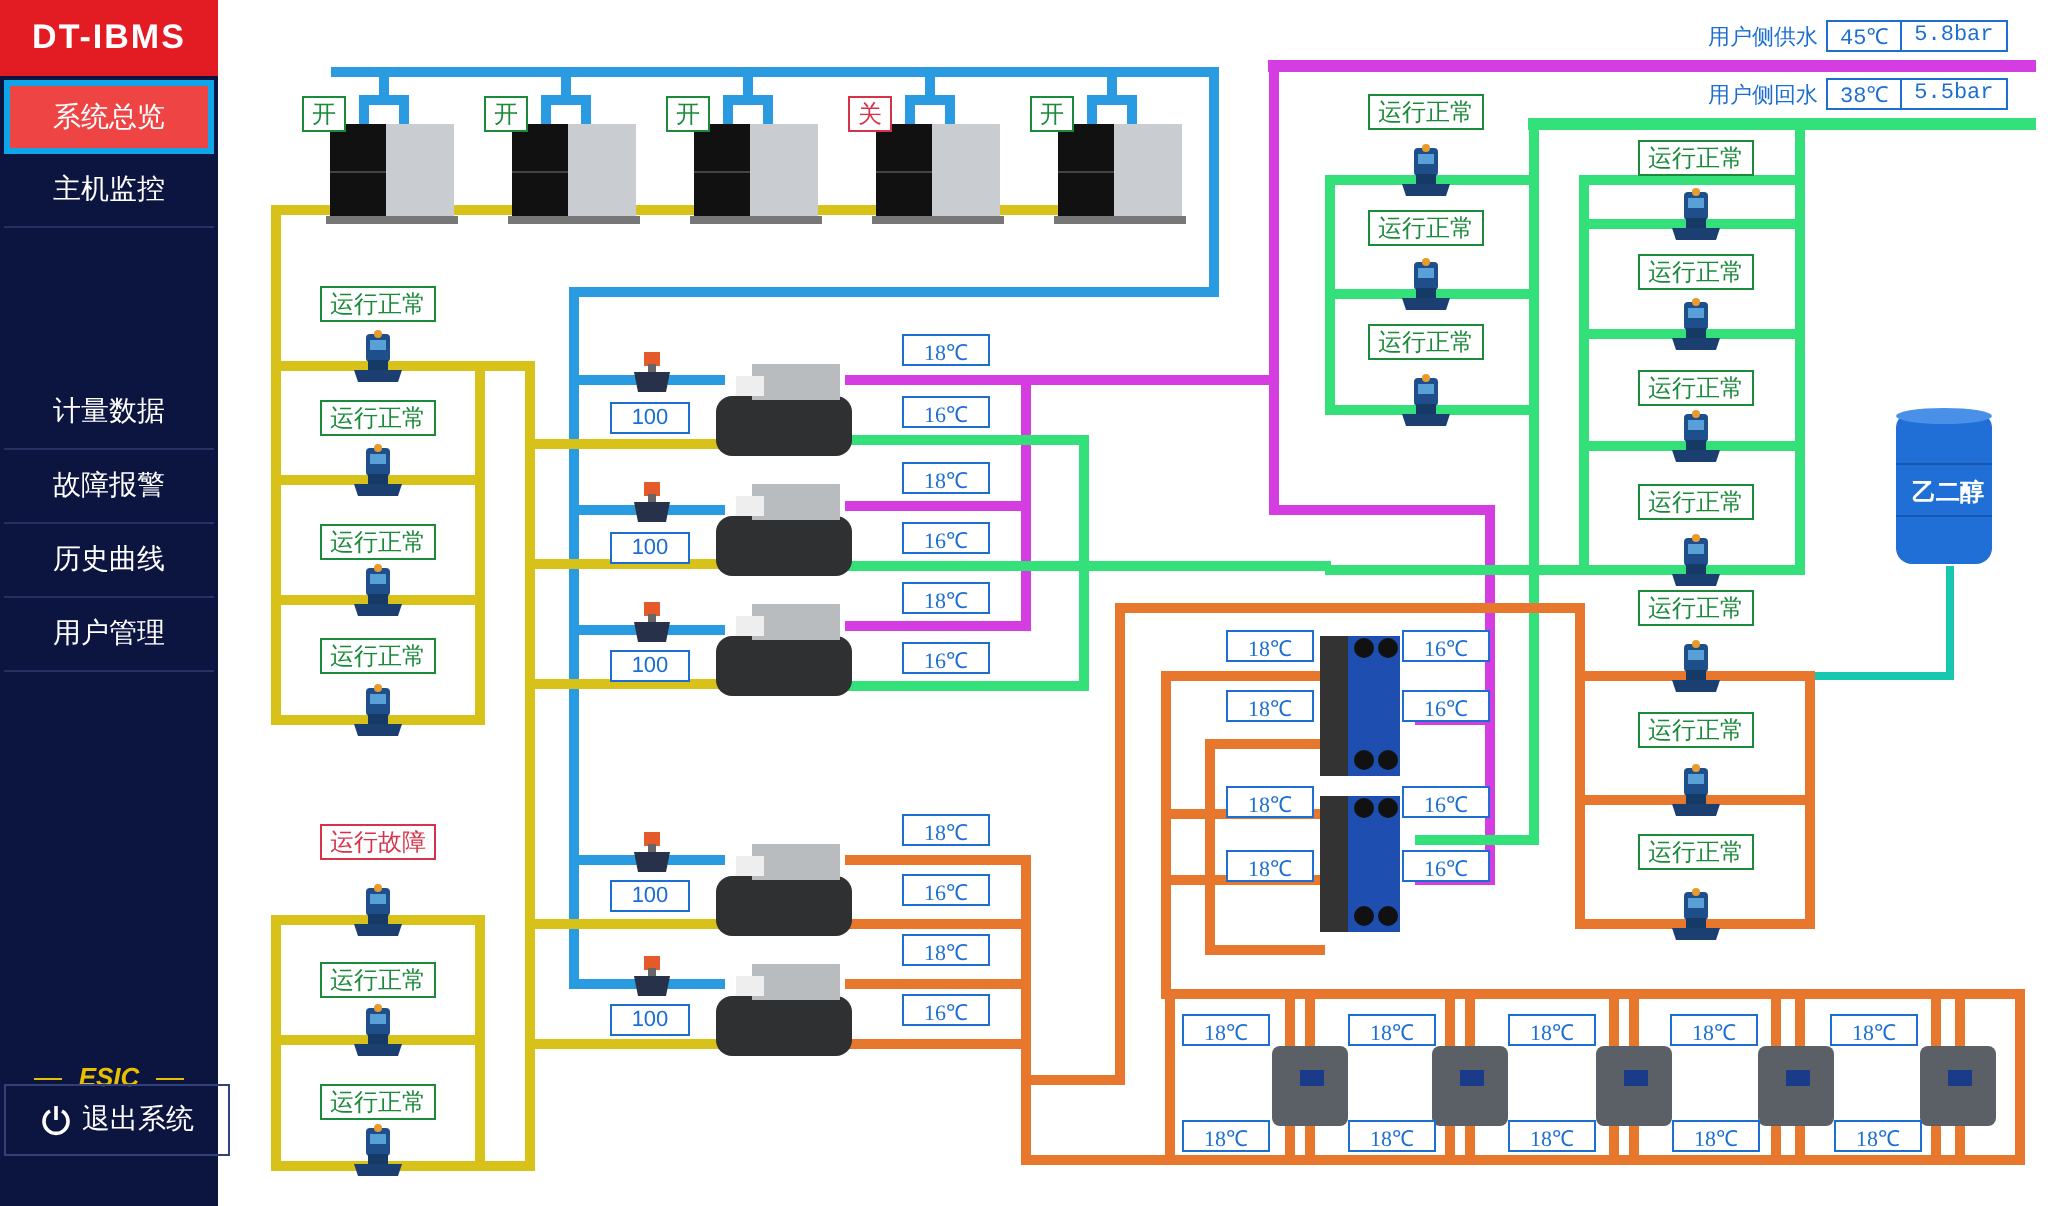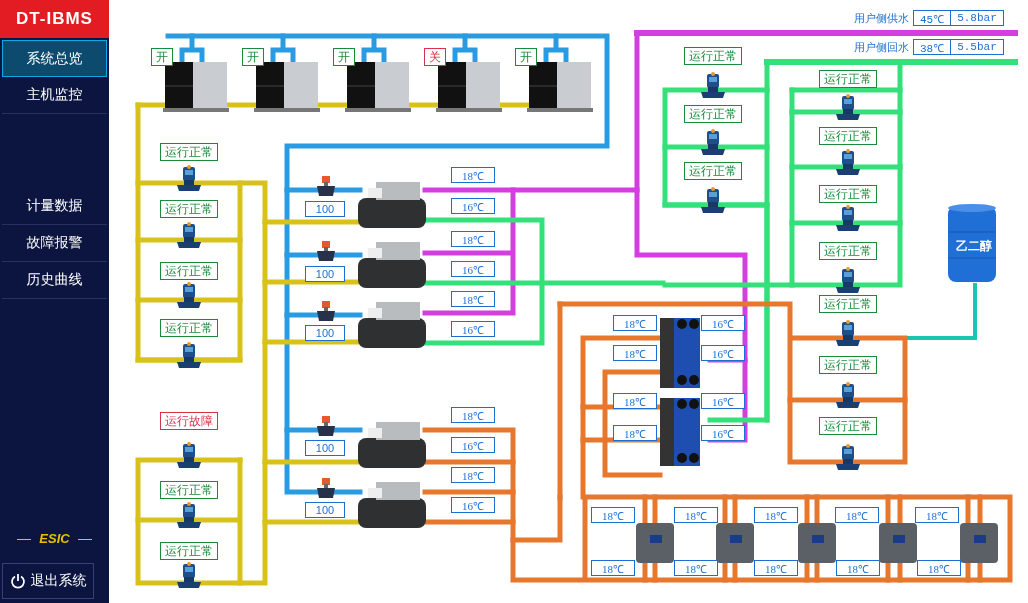--- a/index.html
+++ b/index.html
@@ -1,23 +1,23 @@
 <!DOCTYPE html>
 <html><head>
 <meta charset="utf-8">
 <style>
 *{margin:0;padding:0;box-sizing:border-box}
 body{width:1028px;height:603px;background:#fff;font-family:"DejaVu Sans",sans-serif;position:relative;overflow:hidden}
 #sidebar{position:absolute;left:0;top:0;width:109px;height:603px;background:#0c1540}
 #logo{height:38px;background:#e31c23;color:#fff;font-family:"Liberation Sans",sans-serif;font-weight:bold;font-size:17px;letter-spacing:1px;display:flex;align-items:center;justify-content:center}
 .nav{position:absolute;left:2px;width:105px;height:37px;border-bottom:1px solid #253063;color:#fff;font-size:14px;display:flex;align-items:center;justify-content:center;cursor:pointer}
-.nav.active{background:#0c4a6e;border:1px solid #0ea5e9}
+.nav.active{background:#ef4444;border:3px solid #0ea5e9}
 #esic{position:absolute;left:0;top:531px;width:109px;text-align:center;color:#e8c000;font-style:italic;font-weight:bold;font-size:13px;font-family:"Liberation Sans",sans-serif}
 #esic span.dash{display:inline-block;width:14px;height:1px;background:#e8c000;vertical-align:middle;margin:0 8px}
-#logout{position:absolute;left:2px;top:563px;width:92px;height:36px;border:1px solid #33407a;color:#fff;font-size:14px;display:flex;align-items:center;justify-content:center;gap:5px;cursor:pointer}
+#logout{position:absolute;left:2px;top:542px;width:113px;height:36px;border:1px solid #33407a;color:#fff;font-size:14px;display:flex;align-items:center;justify-content:center;gap:5px;cursor:pointer}
 #canvas{position:absolute;left:110px;top:0;width:918px;height:603px}
 .lbl{position:absolute;font-size:12px;display:flex;align-items:center;justify-content:center;background:#fff;white-space:nowrap}
 .st{border:1px solid #1b8a3a;color:#1b8a3a;height:18px;padding:0 4px}
 .st.bad{border-color:#d6334a;color:#d6334a}
 .sw{border:1px solid #1b8a3a;color:#1b8a3a;width:22px;height:18px}
 .sw.off{border-color:#d6334a;color:#d6334a}
 .tp{border:1px solid #1c6fd1;color:#1c6fd1;width:44px;height:16px;font-size:11px;font-family:Liberation Serif, serif}
 .vv{border:1px solid #1c6fd1;color:#1c6fd1;width:40px;height:16px;font-size:11px;font-family:Liberation Sans, sans-serif}
 .hdr{position:absolute;color:#1c6fd1;font-size:11px;display:flex;align-items:center}
 .hdr .box{border:1px solid #1c6fd1;height:16px;padding:0 6px;display:flex;align-items:center;font-family:"Liberation Mono",monospace;font-size:11px}
@@ -26,20 +26,21 @@
 </head>
 <body>
 
 <div id="sidebar">
   <div id="logo">DT-IBMS</div>
   <div class="nav active" style="top:40px">系统总览</div>
   <div class="nav" style="top:77px">主机监控</div>
   <div class="nav" style="top:188px">计量数据</div>
   <div class="nav" style="top:225px">故障报警</div>
   <div class="nav" style="top:262px">历史曲线</div>
+  <div class="nav" style="top:299px">用户管理</div>
   <div id="esic"><span class="dash"></span><span>ESIC</span><span class="dash"></span></div>
   <div id="logout">
     <svg width="16" height="16" viewBox="0 0 16 16">
         <path d="M5 3.5A6 6 0 1 0 11 3.5" fill="none" stroke="#fff" stroke-width="1.8"></path>
         <line x1="8" y1="1" x2="8" y2="8" stroke="#fff" stroke-width="1.8"></line>
       </svg>
     <span>退出系统</span>
   </div>
 </div>
 

